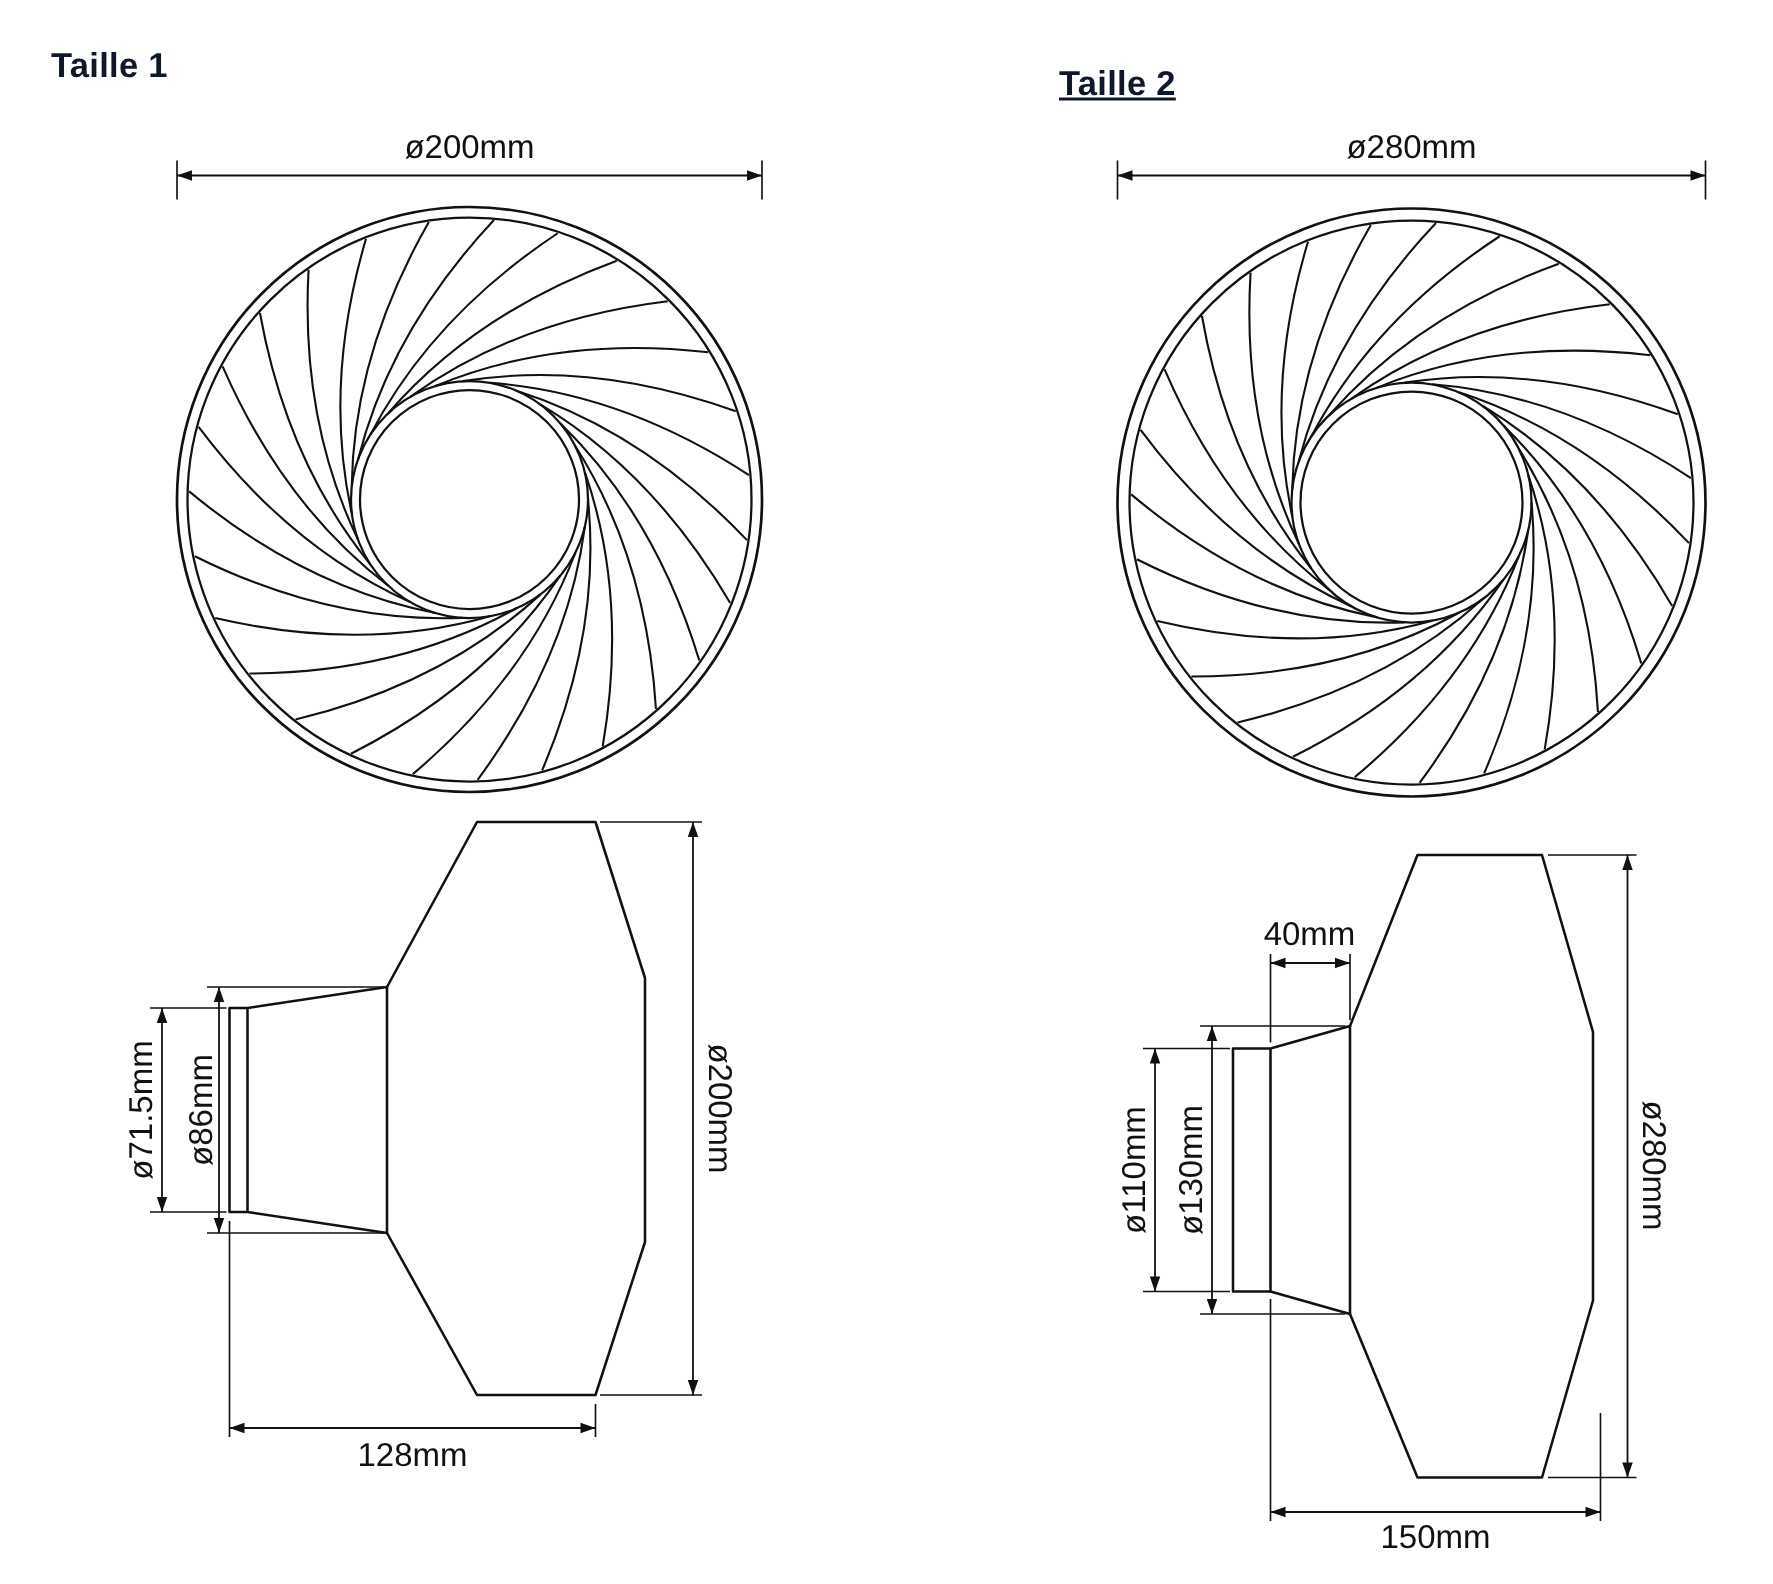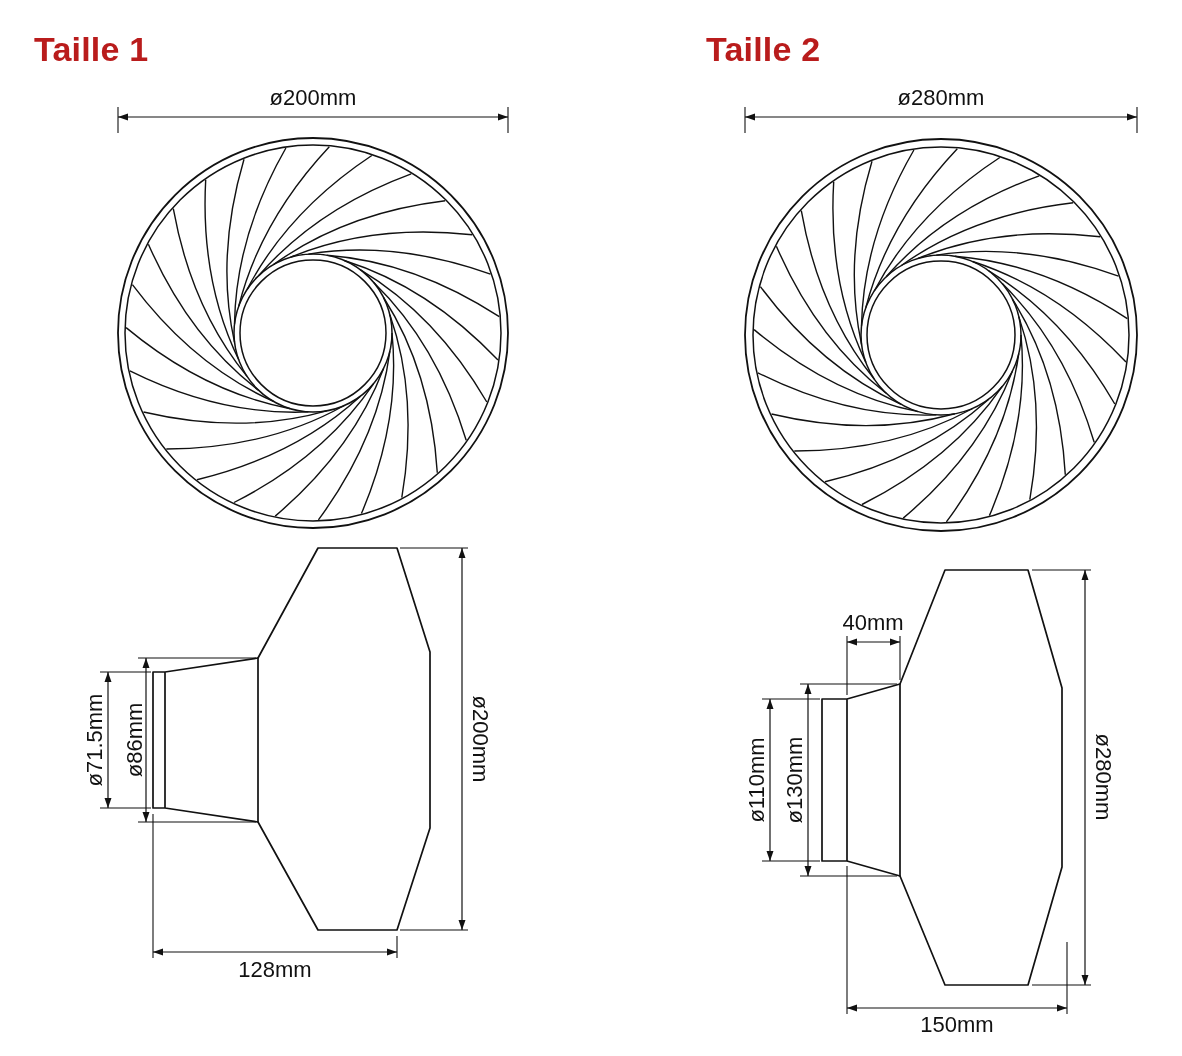--- a/index.html
+++ b/index.html
@@ -1,20 +1,20 @@
 <!DOCTYPE html>
 <html><head>
 <meta charset="utf-8">
 <style>
   html,body{margin:0;padding:0;background:#ffffff;}
   .canvas{position:relative;width:1182px;height:1056px;background:#ffffff;overflow:hidden;
           font-family:"Liberation Sans",sans-serif;}
-  .title{position:absolute;font-weight:bold;font-size:34px;color:#b91c1c;letter-spacing:0.2px;}
+  .title{position:absolute;font-weight:bold;font-size:23px;color:#0f172a;letter-spacing:0.2px;}
   .title.t1{left:34px;top:30px;}
-  .title.t2{left:706px;top:30px;}
+  .title.t2{left:706px;top:42px;text-decoration:underline;}
   svg.sheet{position:absolute;left:0;top:0;}
   svg text{font-family:"Liberation Sans",sans-serif;font-size:22px;fill:#111;}
   .part{stroke:#111;stroke-width:1.7;fill:none;stroke-linejoin:round;stroke-linecap:round;}
   .ext{stroke:#111;stroke-width:1.1;fill:none;}
   .dim{stroke:#111;stroke-width:1.2;fill:none;}
 </style>
 </head>
 <body>
 
 <div class="canvas">

